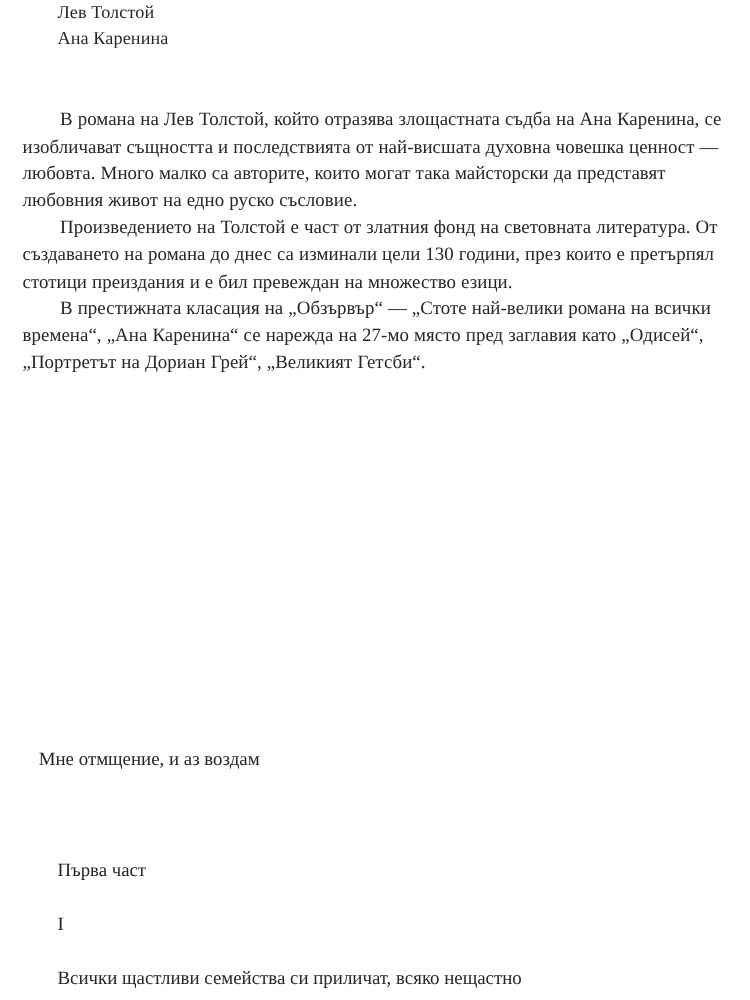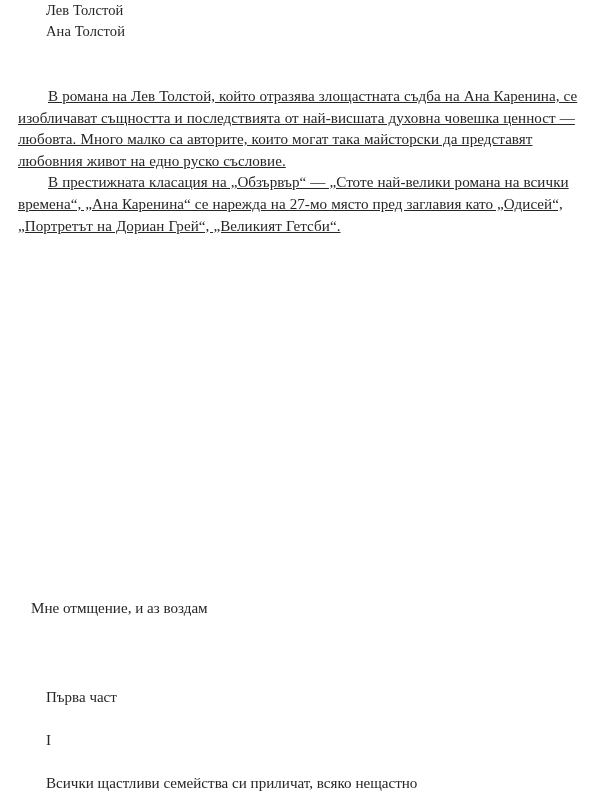--- a/index.html
+++ b/index.html
@@ -34,21 +34,20 @@
     letter-spacing: 0.1px;
     white-space: nowrap;
     color: #262626;
   }
   
   .body-block {
     position: absolute;
     left: 18px;
     top: 86px;
     width: 574px;
-    text-decoration: underline;
   }
   .para {
     font-size: 15.1px;
     line-height: 21.6px;
     text-align: left;
     text-indent: 30px;
     margin: 0;
     color: #262626;
     letter-spacing: 0.05px;
     word-spacing: 0.2px;
@@ -93,25 +92,26 @@
     font-family: Liberation Serif, serif;
   }
 </style>
 </head>
 <body>
 
 <div class="page">
 
   <div class="header-block">
     <div class="header-line">Лев Толстой</div>
-    <div class="header-line">Ана Толстой</div>
+    <div class="header-line">Ана Каренина</div>
   </div>
 
   <div class="body-block">
     <p class="para">В романа на Лев Толстой, който отразява злощастната съдба на Ана Каренина, се изобличават същността и последствията от най-висшата духовна човешка ценност — любовта. Много малко са авторите, които могат така майсторски да представят любовния живот на едно руско съсловие.</p>
+    <p class="para">Произведението на Толстой е част от златния фонд на световната литература. От създаването на романа до днес са изминали цели 130 години, през които е претърпял стотици преиздания и е бил превеждан на множество езици.</p>
     <p class="para">В престижната класация на „Обзървър“ — „Стоте най-велики романа на всички времена“, „Ана Каренина“ се нарежда на 27-мо място пред заглавия като „Одисей“, „Портретът на Дориан Грей“, „Великият Гетсби“.</p>
   </div>
 
   <div class="epigraph">Мне отмщение, и аз воздам</div>
 
   <div class="part-title">Първа част</div>
 
   <div class="chapter-number">I</div>
 
   <div class="opening-line">Всички щастливи семейства си приличат, всяко нещастно</div>

